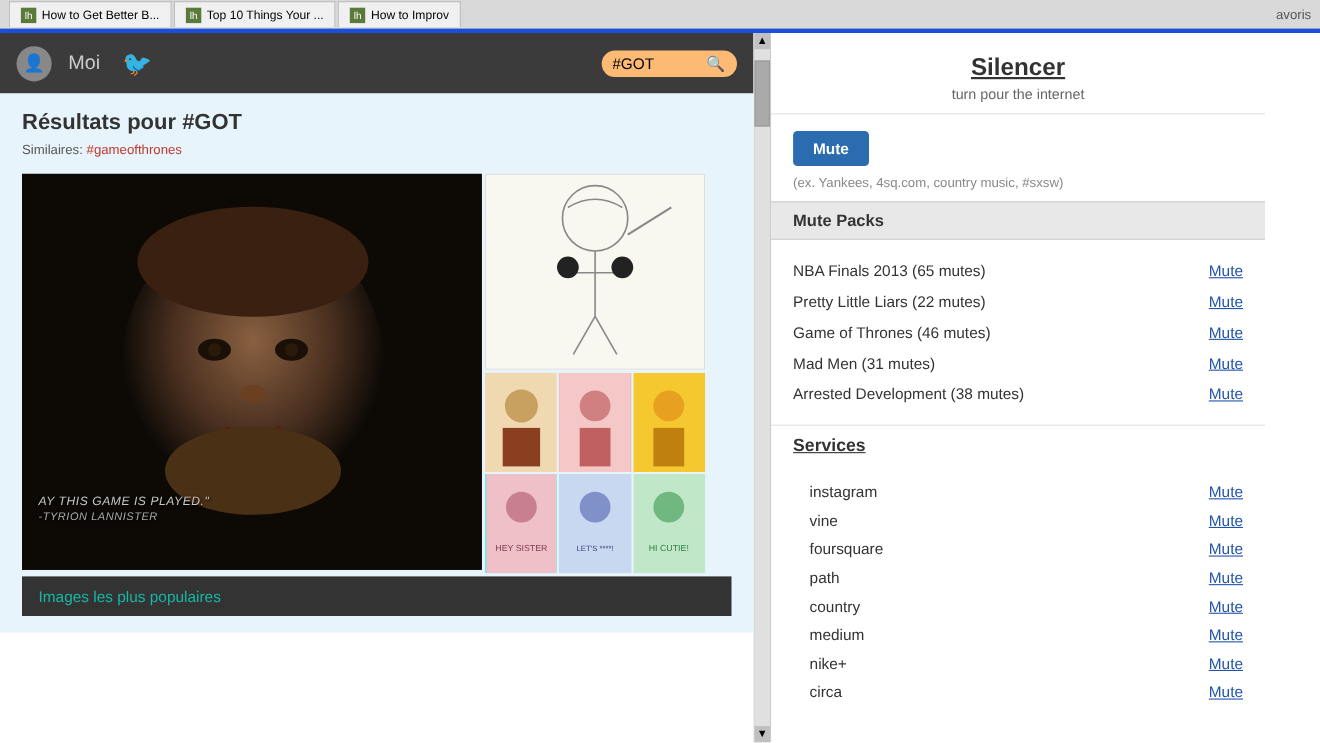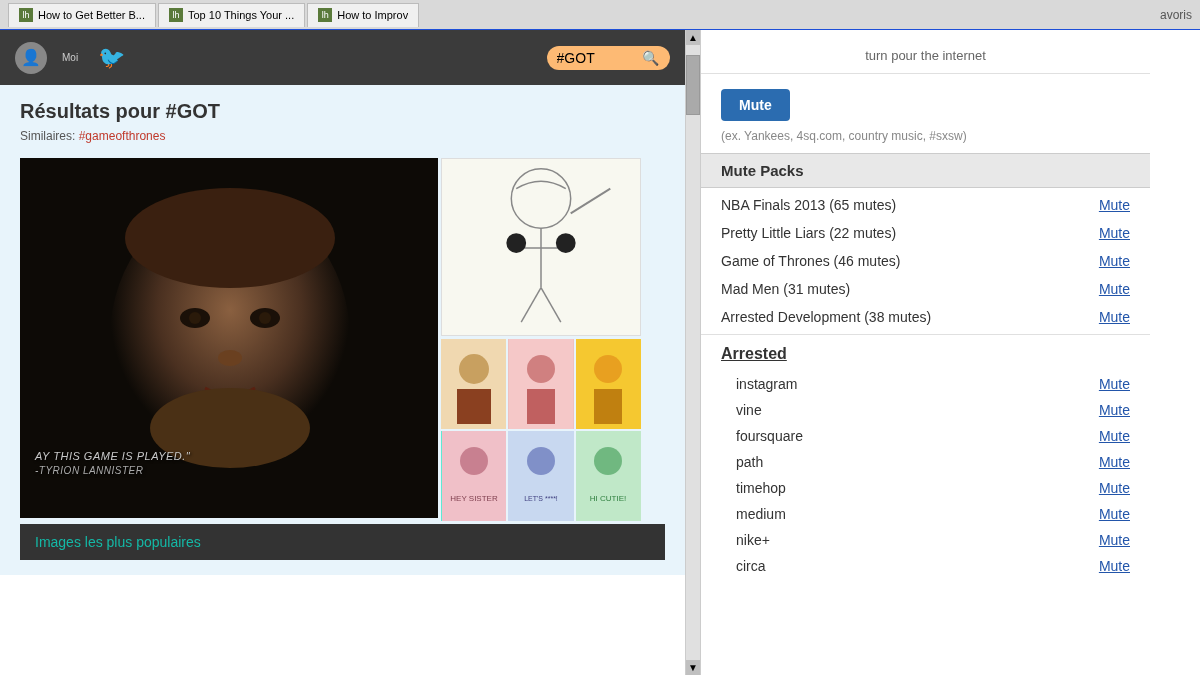--- a/index.html
+++ b/index.html
@@ -12,21 +12,21 @@
       position: relative;
     }
 
     
     .browser-chrome {
       background: #d9d9d9;
       height: 30px;
       display: flex;
       align-items: center;
       padding: 0 8px;
-      border-bottom: 1px solid #1d4ed8;
+      border-bottom: 4px solid #1d4ed8;
     }
     .tab-bar {
       display: flex;
       gap: 2px;
       align-items: center;
       flex: 1;
       overflow: hidden;
     }
     .tab {
       background: #f0f0f0;
@@ -87,21 +87,21 @@
       border-radius: 50%;
       background: #888;
       display: flex;
       align-items: center;
       justify-content: center;
       color: #ccc;
       font-size: 16px;
     }
     .twitter-user {
       color: #ccc;
-      font-size: 10px;
+      font-size: 18px;
     }
     .twitter-bird {
       color: #55acee;
       font-size: 22px;
       margin-left: 5px;
     }
     .twitter-search {
       margin-left: auto;
       display: flex;
       align-items: center;
@@ -248,21 +248,21 @@
       background: #e8e8e8;
       padding: 8px 20px;
       font-size: 15px;
       font-weight: bold;
       color: #333;
       border-top: 1px solid #ccc;
       border-bottom: 1px solid #ccc;
     }
 
     .mute-list {
-      padding: 3px 0;
+      padding: 14px 0;
     }
     .mute-row {
       display: flex;
       align-items: center;
       justify-content: space-between;
       padding: 6px 20px;
     }
     .mute-row-label {
       font-size: 14px;
       color: #333;
@@ -506,20 +506,21 @@
     <div class="scrollbar-up">▲</div>
     <div class="scrollbar-track">
       <div class="scrollbar-thumb"></div>
     </div>
     <div class="scrollbar-down">▼</div>
   </div>
 
   <div class="silencer-popup">
 
     <div class="silencer-header">
+      <div class="silencer-title">Silencer</div>
       <div class="silencer-subtitle">turn pour the internet</div>
     </div>
 
     <div class="silencer-search">
       <div class="search-row">
         <button class="mute-btn-main">Mute</button>
       </div>
       <div class="example-text">(ex. Yankees, 4sq.com, country music, #sxsw)</div>
     </div>
 
@@ -546,41 +547,41 @@
         <span class="mute-row-label">Mad Men (31 mutes)</span>
         <a class="mute-link">Mute</a>
       </div>
 
       <div class="mute-row">
         <span class="mute-row-label">Arrested Development (38 mutes)</span>
         <a class="mute-link">Mute</a>
       </div>
     </div>
 
-    <div class="services-header">Arrested</div>
+    <div class="services-header">Services</div>
 
     <div class="mute-list">
       <div class="service-row">
         <span class="service-label">instagram</span>
         <a class="mute-link">Mute</a>
       </div>
       <div class="service-row">
         <span class="service-label">vine</span>
         <a class="mute-link">Mute</a>
       </div>
       <div class="service-row">
         <span class="service-label">foursquare</span>
         <a class="mute-link">Mute</a>
       </div>
       <div class="service-row">
         <span class="service-label">path</span>
         <a class="mute-link">Mute</a>
       </div>
       <div class="service-row">
-        <span class="service-label">timehop</span>
+        <span class="service-label">country</span>
         <a class="mute-link">Mute</a>
       </div>
       <div class="service-row">
         <span class="service-label">medium</span>
         <a class="mute-link">Mute</a>
       </div>
       <div class="service-row">
         <span class="service-label">nike+</span>
         <a class="mute-link">Mute</a>
       </div>

